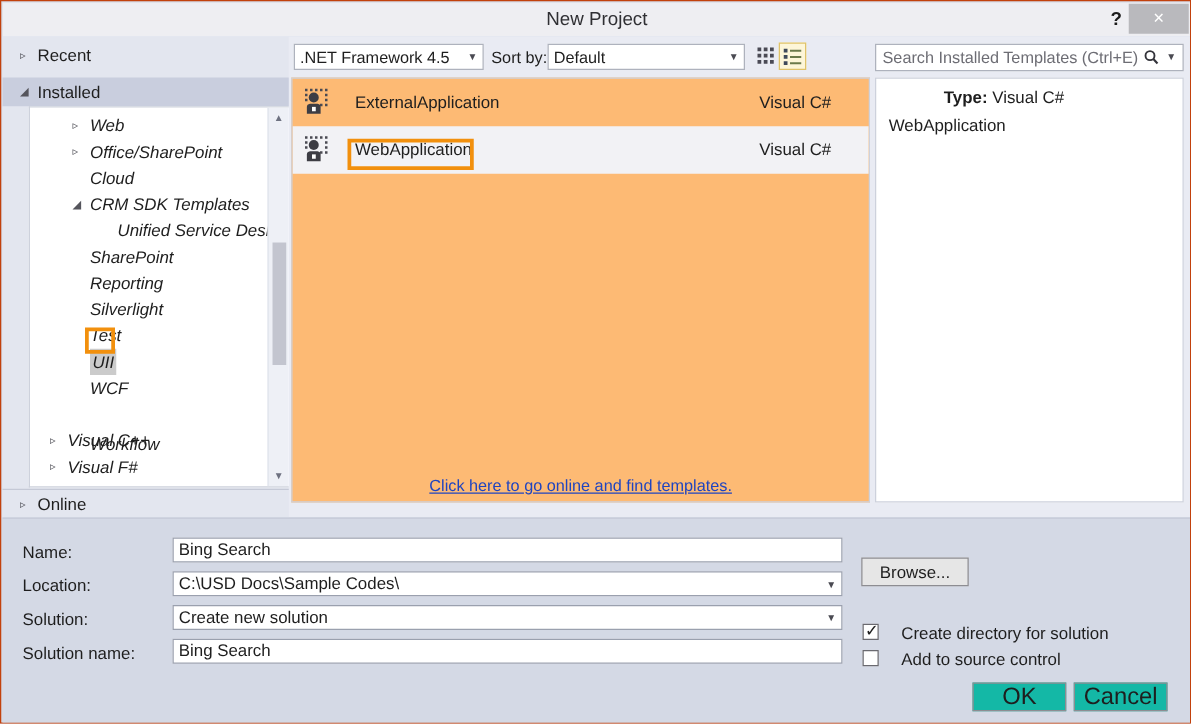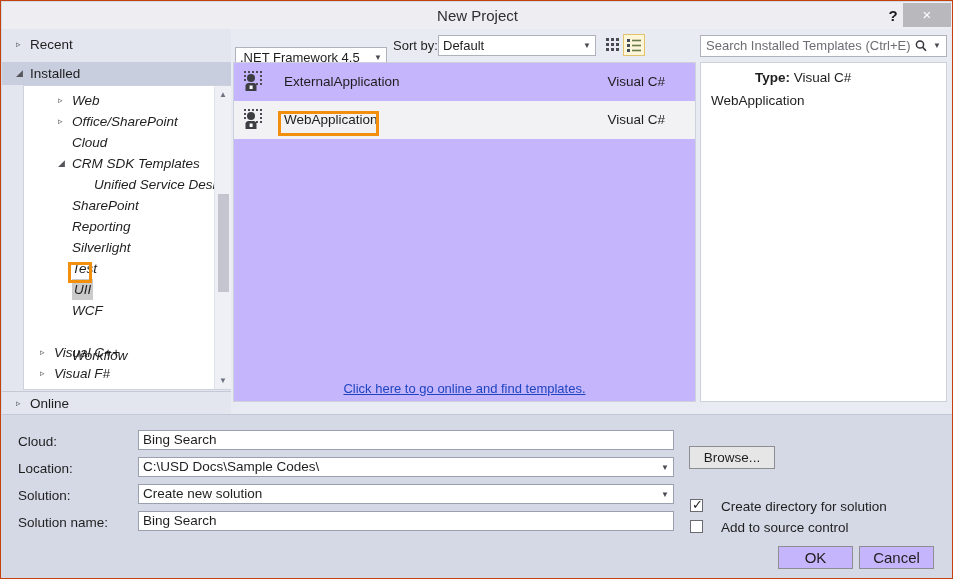--- a/index.html
+++ b/index.html
@@ -184,21 +184,20 @@
     position: absolute;
     left: 4px; top: 6px;
     width: 152px; height: 21px;
     background: #ffffff;
     border: 1px solid #aeb2bd;
     box-sizing: border-box;
     font-size: 13px;
     line-height: 19px;
     padding-left: 4px;
     cursor: default;
-    margin-top: 12px;
   }
   .caret {
     position: absolute;
     right: 4px; top: 0px;
     height: 19px; line-height: 19px;
     font-size: 8px;
     color: #4a4a52;
   }
   .sortby-label {
     position: absolute;
@@ -229,21 +228,21 @@
   #view-list {
     left: 392px;
     border: 1px solid #e0c36a;
     background: #fdf6d8;
   }
 
   .tmpl-list {
     position: absolute;
     left: 2px; top: 33px;
     width: 463px; height: 340px;
-    background: #c4b5fd;
+    background: #fdba74;
     border: 1px solid #cdd1dc;
     box-sizing: border-box;
     overflow: hidden;
   }
   .tmpl-row {
     position: absolute;
     left: 0; width: 461px; height: 38px;
     cursor: default;
   }
   .tmpl-row.alt { background: #f2f2f5; }
@@ -399,24 +398,24 @@
     left: 19px; top: 0;
     height: 17px; line-height: 17px;
     font-size: 13.5px;
     white-space: nowrap;
     margin-left: 12px;
   }
   .dlg-btn {
     position: absolute;
     top: 545px;
     width: 75px; height: 23px;
-    background: #c4b5fd;
+    background: #14b8a6;
     border: 1px solid #8d8d92;
     box-sizing: border-box;
-    font-size: 15px;
+    font-size: 19px;
     line-height: 21px;
     text-align: center;
     cursor: default;
   }
   #btn-ok { left: 777px; }
   #btn-cancel { left: 858px; }
 
   
   .anno {
     position: absolute;
@@ -635,21 +634,21 @@
           <span class="detail-type-label">Type:</span>
           <span>Visual C#</span>
         </div>
         <div class="detail-desc">WebApplication</div>
       </div>
     </div>
   </div>
 
   <div class="form-area">
 
-    <div class="form-label" style="top:17px;">Cloud:</div>
+    <div class="form-label" style="top:17px;">Name:</div>
     <div class="form-input" style="top:15px;">Bing Search</div>
 
     <div class="form-label" style="top:44px;">Location:</div>
     <div class="form-input combo" style="top:42px;">
       <span>C:\USD Docs\Sample Codes\</span>
       <span class="caret">▼</span>
     </div>
 
     <div class="form-label" style="top:71px;">Solution:</div>
     <div class="form-input combo" style="top:69px;">

